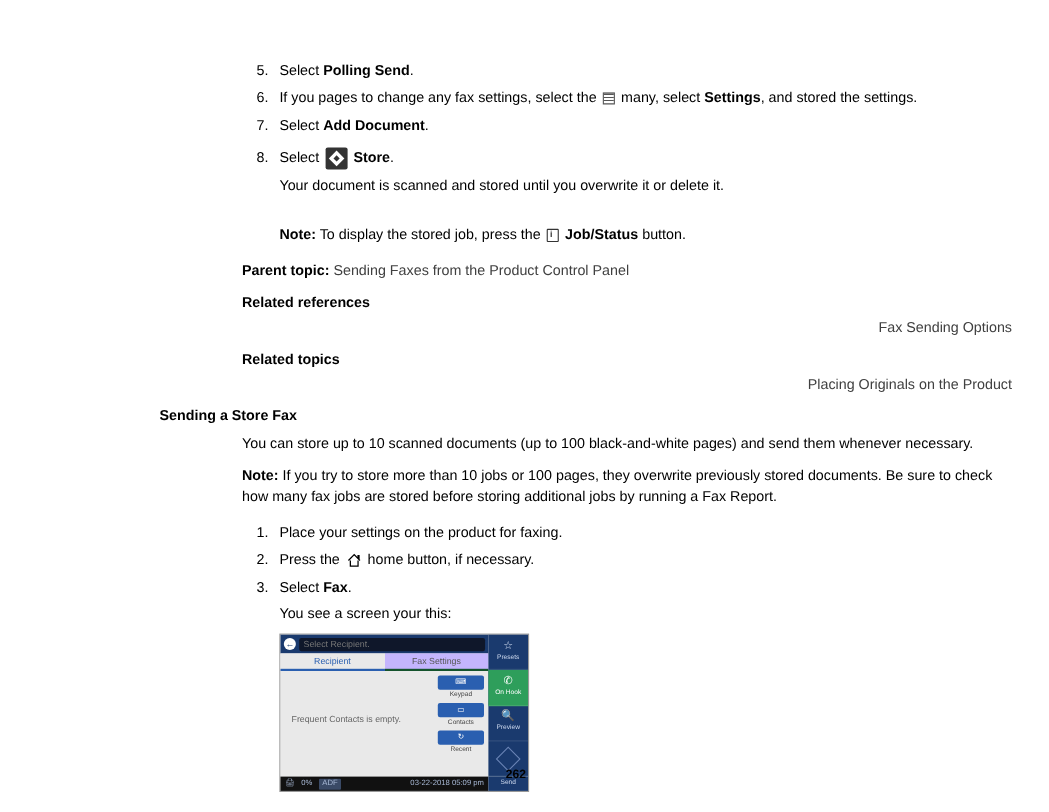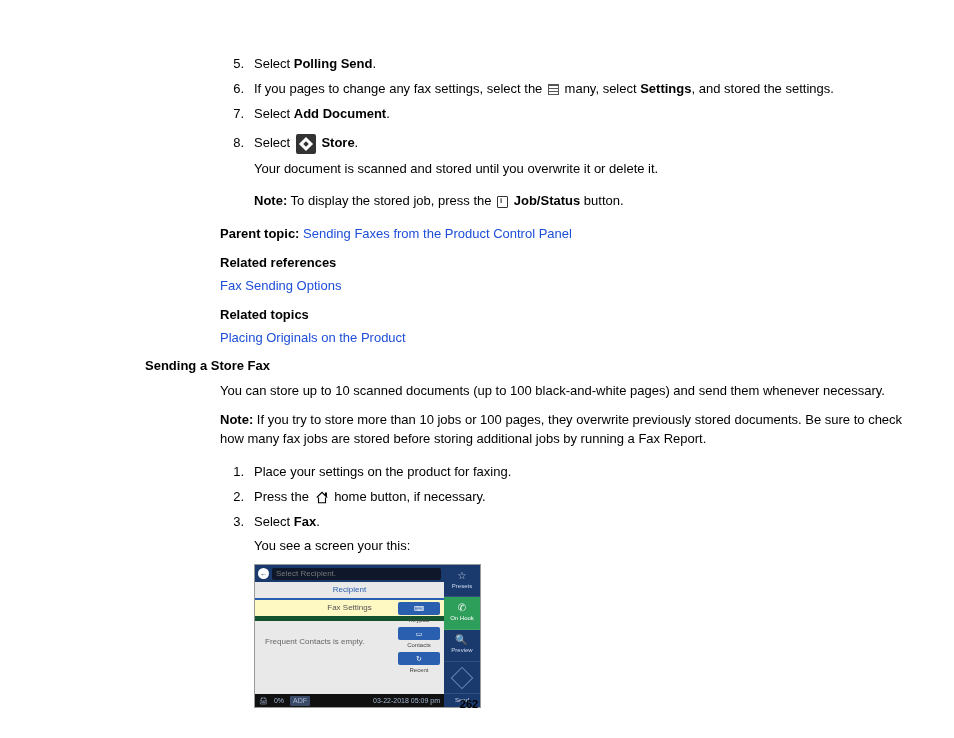--- a/index.html
+++ b/index.html
@@ -39,21 +39,21 @@
   }
   ol.steps > li .txt {
     flex: 1;
   }
   .substep {
     margin-left: 34px;
     margin-top: 4px;
     margin-bottom: 6px;
   }
   .bold { font-weight: bold; }
-  .link { color: #1d4ed8; }
+  .link { color: #404040; text-align: right; }
   .inline-icon {
     display: inline-block;
     vertical-align: middle;
     margin: 0 2px;
   }
   .menu-icon {
     width: 11px; height: 11px;
     border: 1px solid #555;
     background: repeating-linear-gradient(#555 0 1px, #fff 1px 3px);
     box-sizing: border-box;
@@ -159,28 +159,27 @@
     height: 12px;
     background: #0f172a;
     border-radius: 2px;
     padding: 0 4px;
     line-height: 12px;
     color: #777;
   }
   .fax-tabs {
     display: flex;
     height: 16px;
-    flex-direction: column;
   }
   .fax-tab {
     flex: 1;
     text-align: center;
     line-height: 16px;
-    border-bottom: 5px solid #14532d;
-    background: #fef9c3;
+    border-bottom: 2px solid #14532d;
+    background: #c4b5fd;
     color: #555;
   }
   .fax-tab.active {
     color: #2a5fb0;
     border-bottom: 2px solid #2a5fb0;
     background: #e9e9e9;
   }
   .fax-body {
     flex: 1;
     position: relative;
@@ -295,21 +294,21 @@
       <li style="margin-top:10px;">
         <span class="num">8.</span>
         <span class="txt">
           <span>Select </span><span class="inline-icon store-icon"></span><span> </span><span class="bold">Store</span><span>.</span>
         </span>
       </li>
     </ol>
 
     <div class="substep">Your document is scanned and stored until you overwrite it or delete it.</div>
 
-    <div class="substep" style="margin-top:14px; margin-bottom:14px;">
+    <div class="substep" style="margin-top:26px; margin-bottom:14px;">
       <span class="bold">Note:</span><span> To display the stored job, press the </span><span class="inline-icon job-icon"></span> <span class="bold">Job/Status</span><span> button.</span>
     </div>
 
     <div class="section-heading">
       <span class="bold">Parent topic:</span>
       <span> </span>
       <span class="link" style="font-weight:normal;">Sending Faxes from the Product Control Panel</span>
     </div>
 
     <div class="section-heading">Related references</div>

